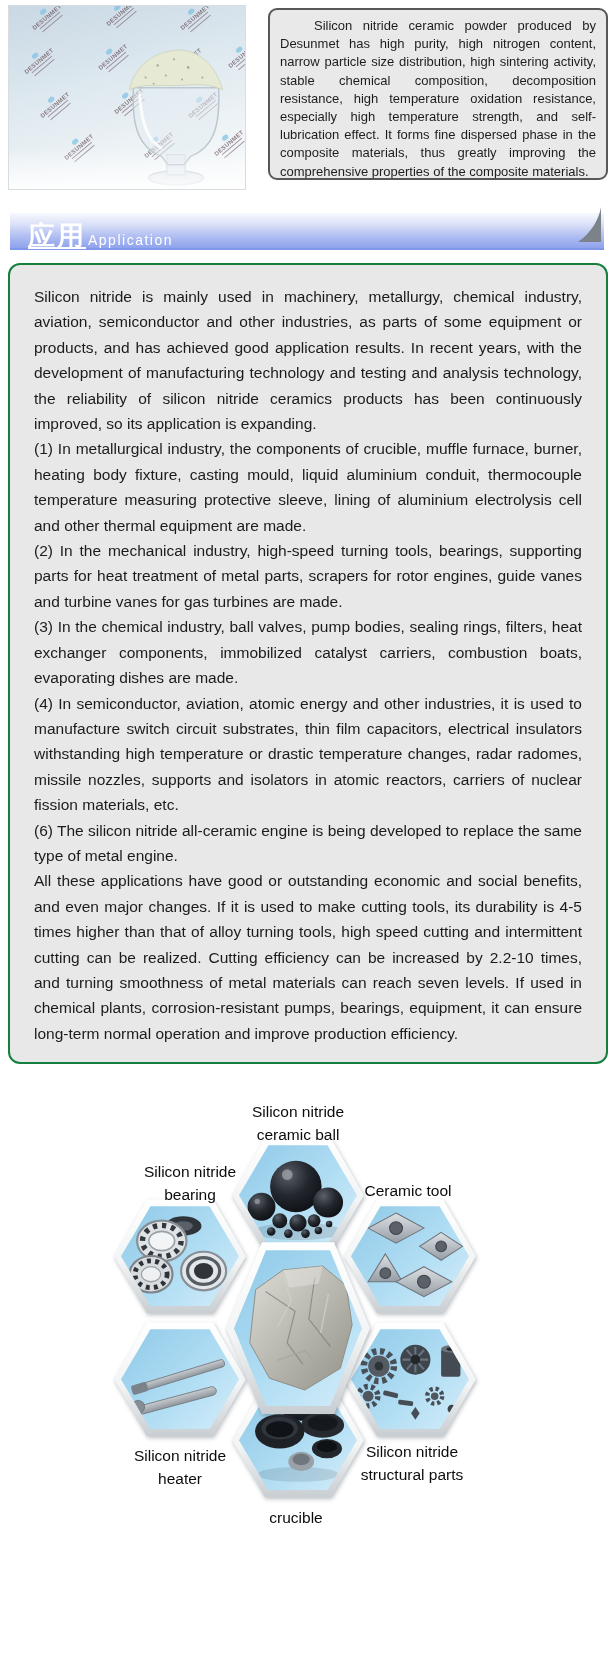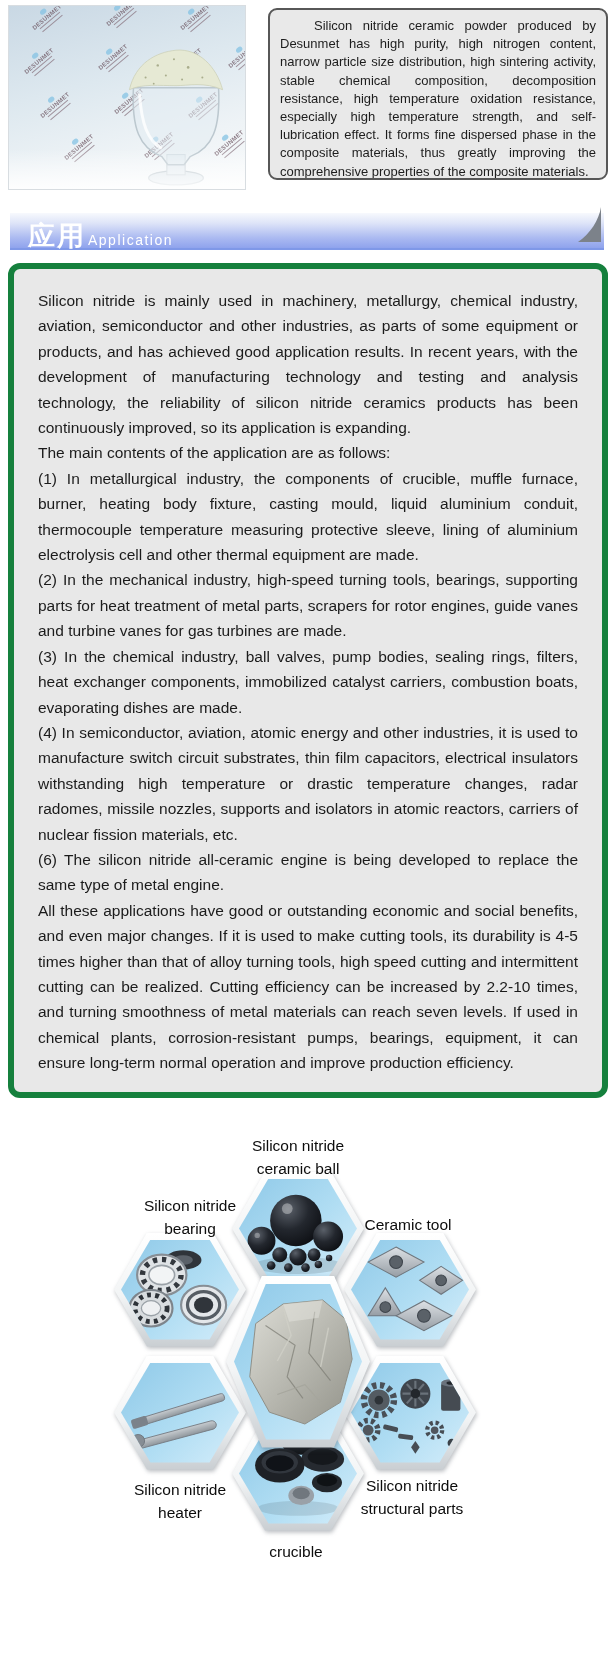--- a/index.html
+++ b/index.html
@@ -56,28 +56,28 @@
     text-align:justify; text-indent:34px;
   }
 
   
   .banner {
     position:relative; margin:23px 12px 0 10px; height:37px;
     background:linear-gradient(180deg,#f7f9fd 0%,#dfe5f8 28%,#aab9f1 72%,#8fa3ed 100%);
     border-bottom:2px solid #7f98e8;
     display:flex; align-items:baseline; padding-top:5px;
   }
-  .banner-cn { font-size:27px; font-weight:bold; color:#ffffff; margin-left:18px; letter-spacing:2px; }
+  .banner-cn { font-size:27px; font-weight:bold; color:#ffffff; margin-left:18px; letter-spacing:2px;text-decoration:underline; }
   .banner-en { font-size:14px; color:#ffffff; margin-left:2px; letter-spacing:1.5px; }
   .curl { position:absolute; right:2px; top:-6px; width:24px; height:36px; }
 
   
   .app-box {
     margin:13px 8px 0 8px;
-    background:#e8e8e8; border:6px solid #15803d; border-radius:12px;
+    background:#e8e8e8; border:2px solid #15803d; border-radius:12px;
     padding:19px 24px 16px 24px;
   }
   .app-box p {
     font-size:15.5px; line-height:25.4px; color:#1b1b1b; text-align:justify;
   }
 
   
   .collage { position:relative; height:455px; margin-top:34px; }
   .hex-label {
     position:absolute; text-align:center; white-space:pre-line;
@@ -194,21 +194,20 @@
   <div class="banner">
     <span class="banner-cn">应用</span>
     <span class="banner-en">Application</span>
     <svg class="curl" viewBox="0 0 24 36">
       <path d="M23,0 C21,13 12,27 0,35 L23,35 Z" fill="#7c828a"></path>
     </svg>
   </div>
 
   <div class="app-box">
     <p>Silicon nitride is mainly used in machinery, metallurgy, chemical industry, aviation, semiconductor and other industries, as parts of some equipment or products, and has achieved good application results. In recent years, with the development of manufacturing technology and testing and analysis technology, the reliability of silicon nitride ceramics products has been continuously improved, so its application is expanding.</p>
-    <p>The main contents of the application are as follows:</p>
     <p>(1) In metallurgical industry, the components of crucible, muffle furnace, burner, heating body fixture, casting mould, liquid aluminium conduit, thermocouple temperature measuring protective sleeve, lining of aluminium electrolysis cell and other thermal equipment are made.</p>
     <p>(2) In the mechanical industry, high-speed turning tools, bearings, supporting parts for heat treatment of metal parts, scrapers for rotor engines, guide vanes and turbine vanes for gas turbines are made.</p>
     <p>(3) In the chemical industry, ball valves, pump bodies, sealing rings, filters, heat exchanger components, immobilized catalyst carriers, combustion boats, evaporating dishes are made.</p>
     <p>(4) In semiconductor, aviation, atomic energy and other industries, it is used to manufacture switch circuit substrates, thin film capacitors, electrical insulators withstanding high temperature or drastic temperature changes, radar radomes, missile nozzles, supports and isolators in atomic reactors, carriers of nuclear fission materials, etc.</p>
     <p>(6) The silicon nitride all-ceramic engine is being developed to replace the same type of metal engine.</p>
     <p>All these applications have good or outstanding economic and social benefits, and even major changes. If it is used to make cutting tools, its durability is 4-5 times higher than that of alloy turning tools, high speed cutting and intermittent cutting can be realized. Cutting efficiency can be increased by 2.2-10 times, and turning smoothness of metal materials can reach seven levels. If used in chemical plants, corrosion-resistant pumps, bearings, equipment, it can ensure long-term normal operation and improve production efficiency.</p>
   </div>
 
   <div class="collage">
 

